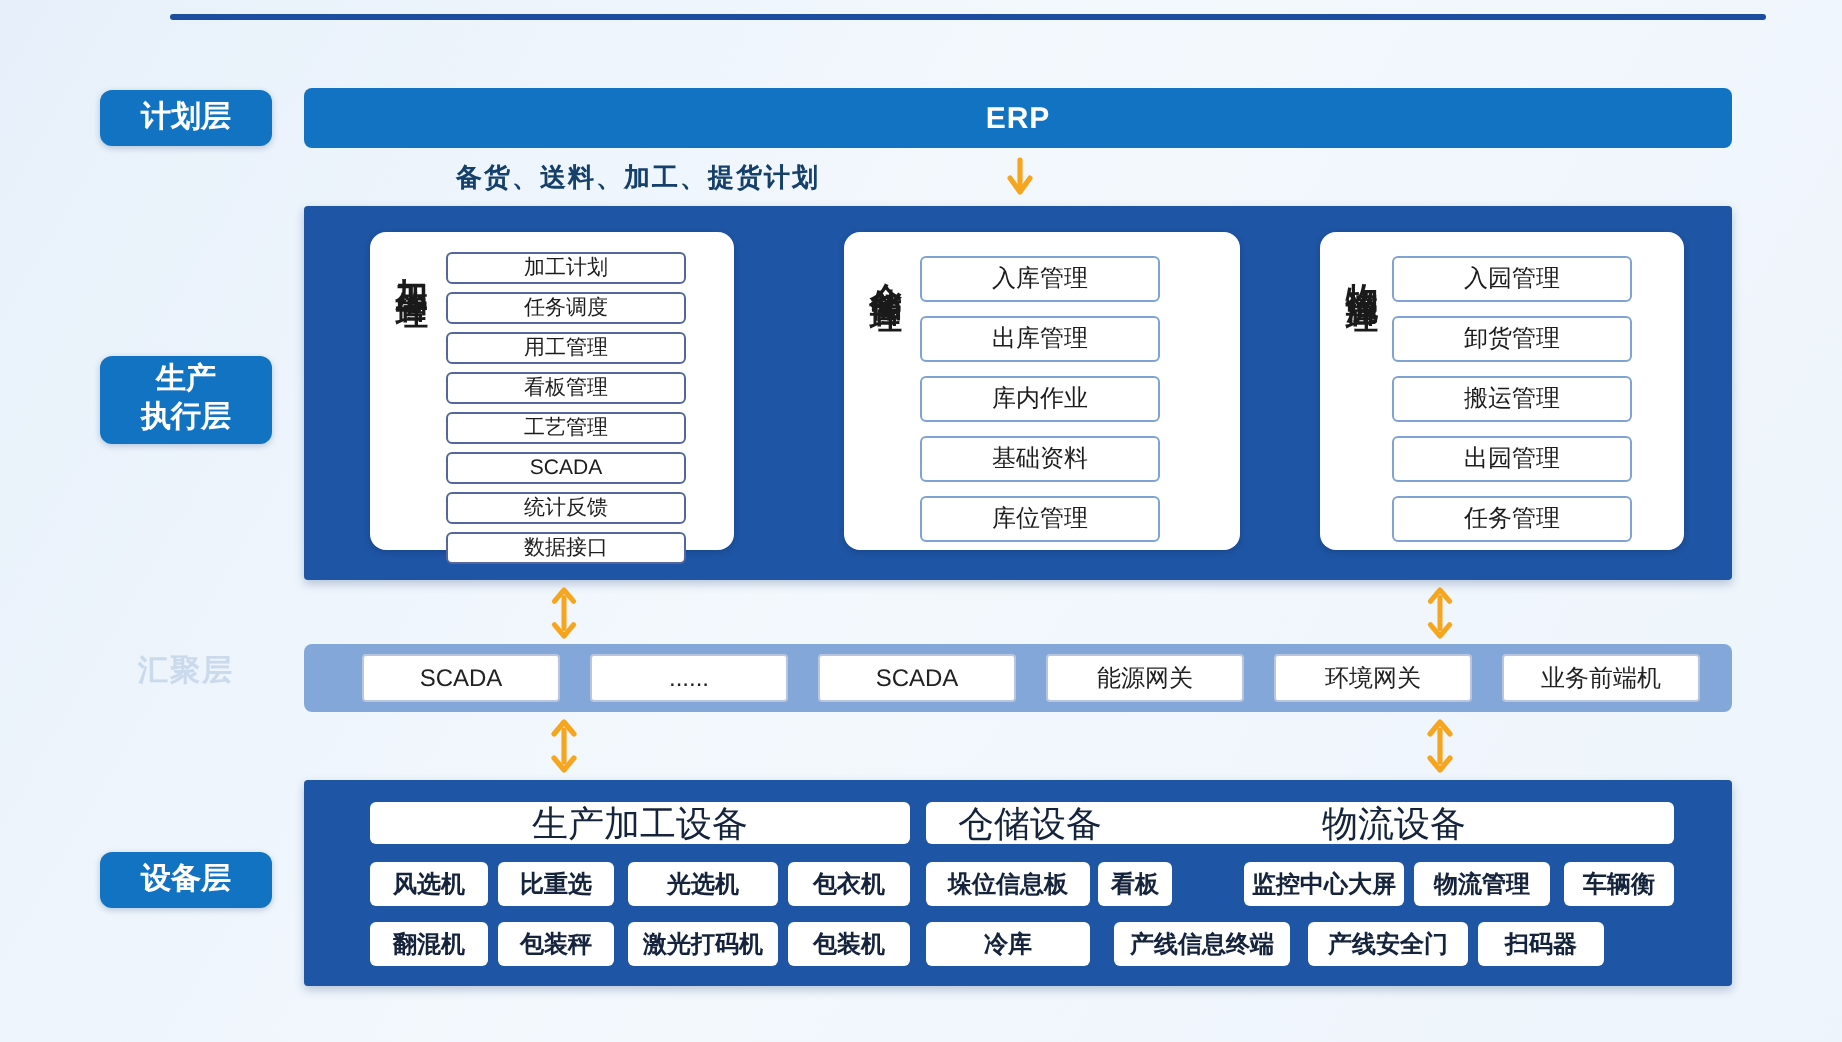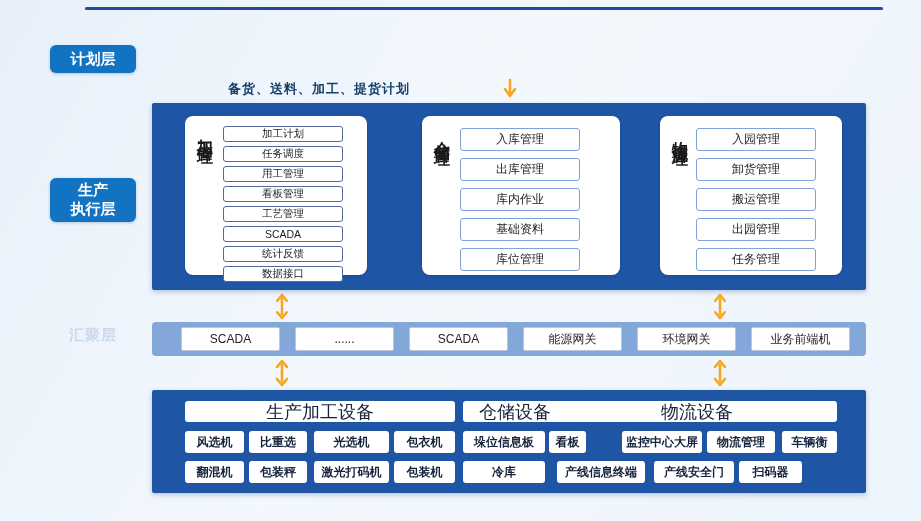--- a/index.html
+++ b/index.html
@@ -71,21 +71,27 @@
   <div class="layer-label" style="top:45px;height:28px;">
     <span>计划层</span>
   </div>
   <div class="layer-label" style="top:178px;height:44px;white-space:pre-line;">
     <span>生产
 执行层</span>
   </div>
   <div class="ghost-label">
     <span>汇聚层</span>
   </div>
+  <div class="layer-label" style="top:426px;height:28px;">
+    <span>设备层</span>
+  </div>
 
+  <div class="erp-bar">
+    <span>ERP</span>
+  </div>
   <div class="erp-caption">备货、送料、加工、提货计划</div>
 
   <svg class="arrow" style="left:502px;top:78px;height:22px;" viewBox="0 0 16 22">
     <path class="arr-stroke" d="M8 2 V15"></path>
       <path class="arr-stroke" d="M3 11 L8 18 L13 11"></path>
   </svg>
 
   <div class="bigbox exec-box">
 
     <div class="card" style="left:33px;width:182px;">

